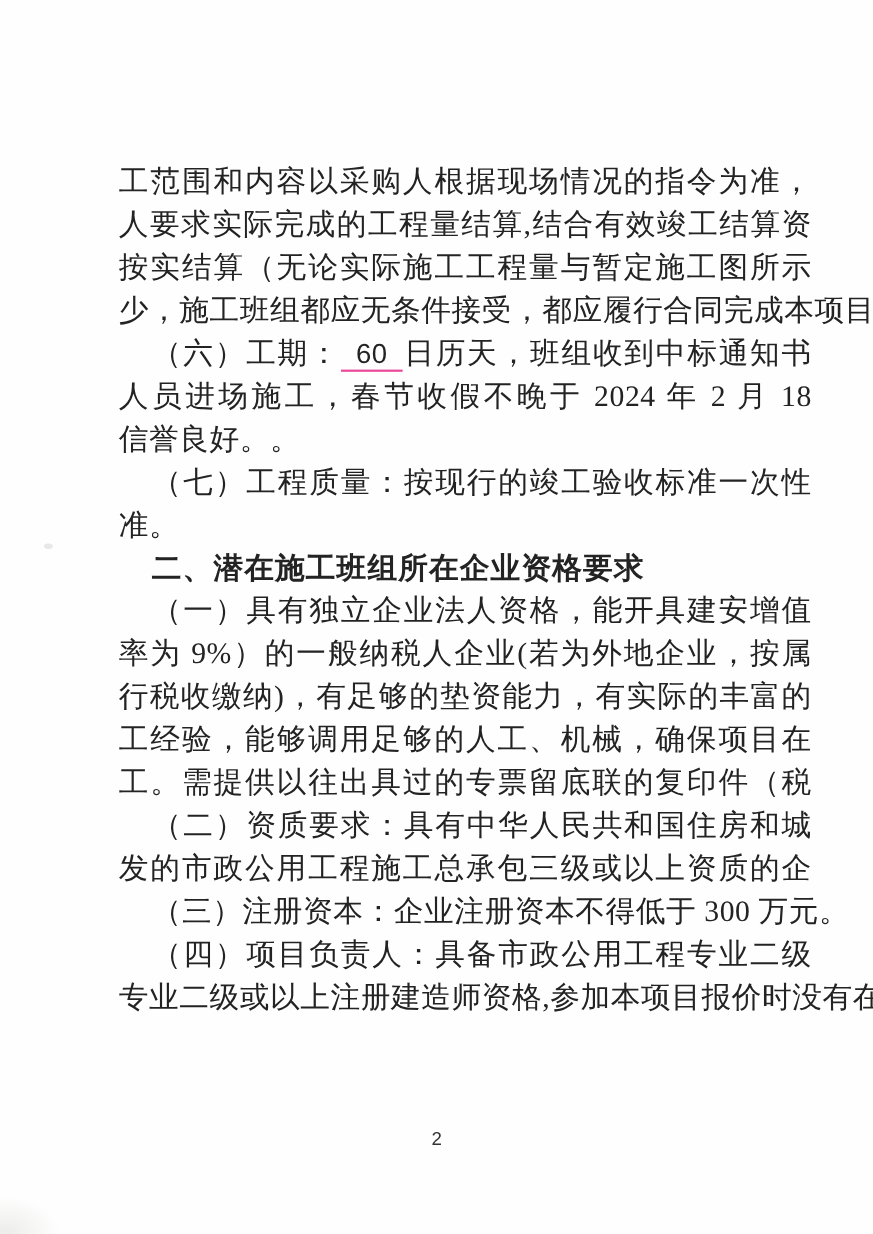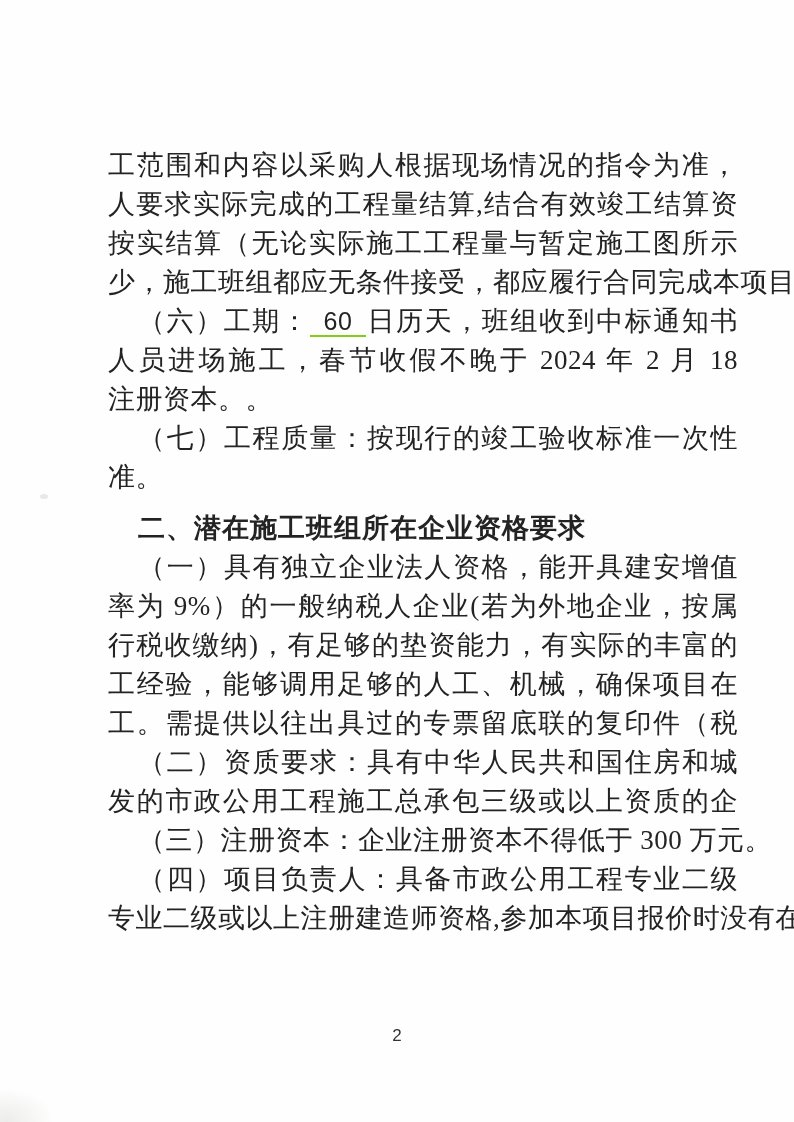--- a/index.html
+++ b/index.html
@@ -43,24 +43,23 @@
     text-align: left;
   }
   .indent {
     text-indent: 30px;
   }
   .heading {
     font-family: "Liberation Sans", "DejaVu Sans", sans-serif;
     font-weight: bold;
     font-size: 27px;
     letter-spacing: 1px;
-    margin-top: 12px;
   }
   .u-blank {
-    border-bottom: 2px solid #84cc16;
+    border-bottom: 2px solid #ec4899;
     padding: 0 14px;
     font-family: "Liberation Sans", "DejaVu Sans", sans-serif;
     font-size: 25px;
   }
   .page-number {
     position: absolute;
     top: 1026px;
     left: 0;
     width: 794px;
     text-align: center;
@@ -98,21 +97,21 @@
 
     <div class="line fill">工范围和内容以采购人根据现场情况的指令为准，结算时以采购</div>
     <div class="line fill">人要求实际完成的工程量结算,结合有效竣工结算资料，工程量</div>
     <div class="line fill">按实结算（无论实际施工工程量与暂定施工图所示工程量相差多</div>
     <div class="line end">少，施工班组都应无条件接受，都应履行合同完成本项目施工）。</div>
 
     <div class="line fill indent">
       <span>（六）工期：</span><span class="u-blank">60</span><span>日历天，班组收到中标通知书后立即组织</span>
     </div>
     <div class="line fill">人员进场施工，春节收假不晚于 2024 年 2 月 18 日，具体以甲方</div>
-    <div class="line end">注册资本。。</div>
+    <div class="line end">信誉良好。。</div>
 
     <div class="line fill indent">（七）工程质量：按现行的竣工验收标准一次性达到合格标</div>
     <div class="line end">准。</div>
 
     <div class="line end heading indent">二、潜在施工班组所在企业资格要求</div>
 
     <div class="line fill indent">（一）具有独立企业法人资格，能开具建安增值税专票（税</div>
     <div class="line fill">率为 9%）的一般纳税人企业(若为外地企业，按属地管理办法执</div>
     <div class="line fill">行税收缴纳)，有足够的垫资能力，有实际的丰富的顶管工程施</div>
     <div class="line fill">工经验，能够调用足够的人工、机械，确保项目在要求工期内完</div>

